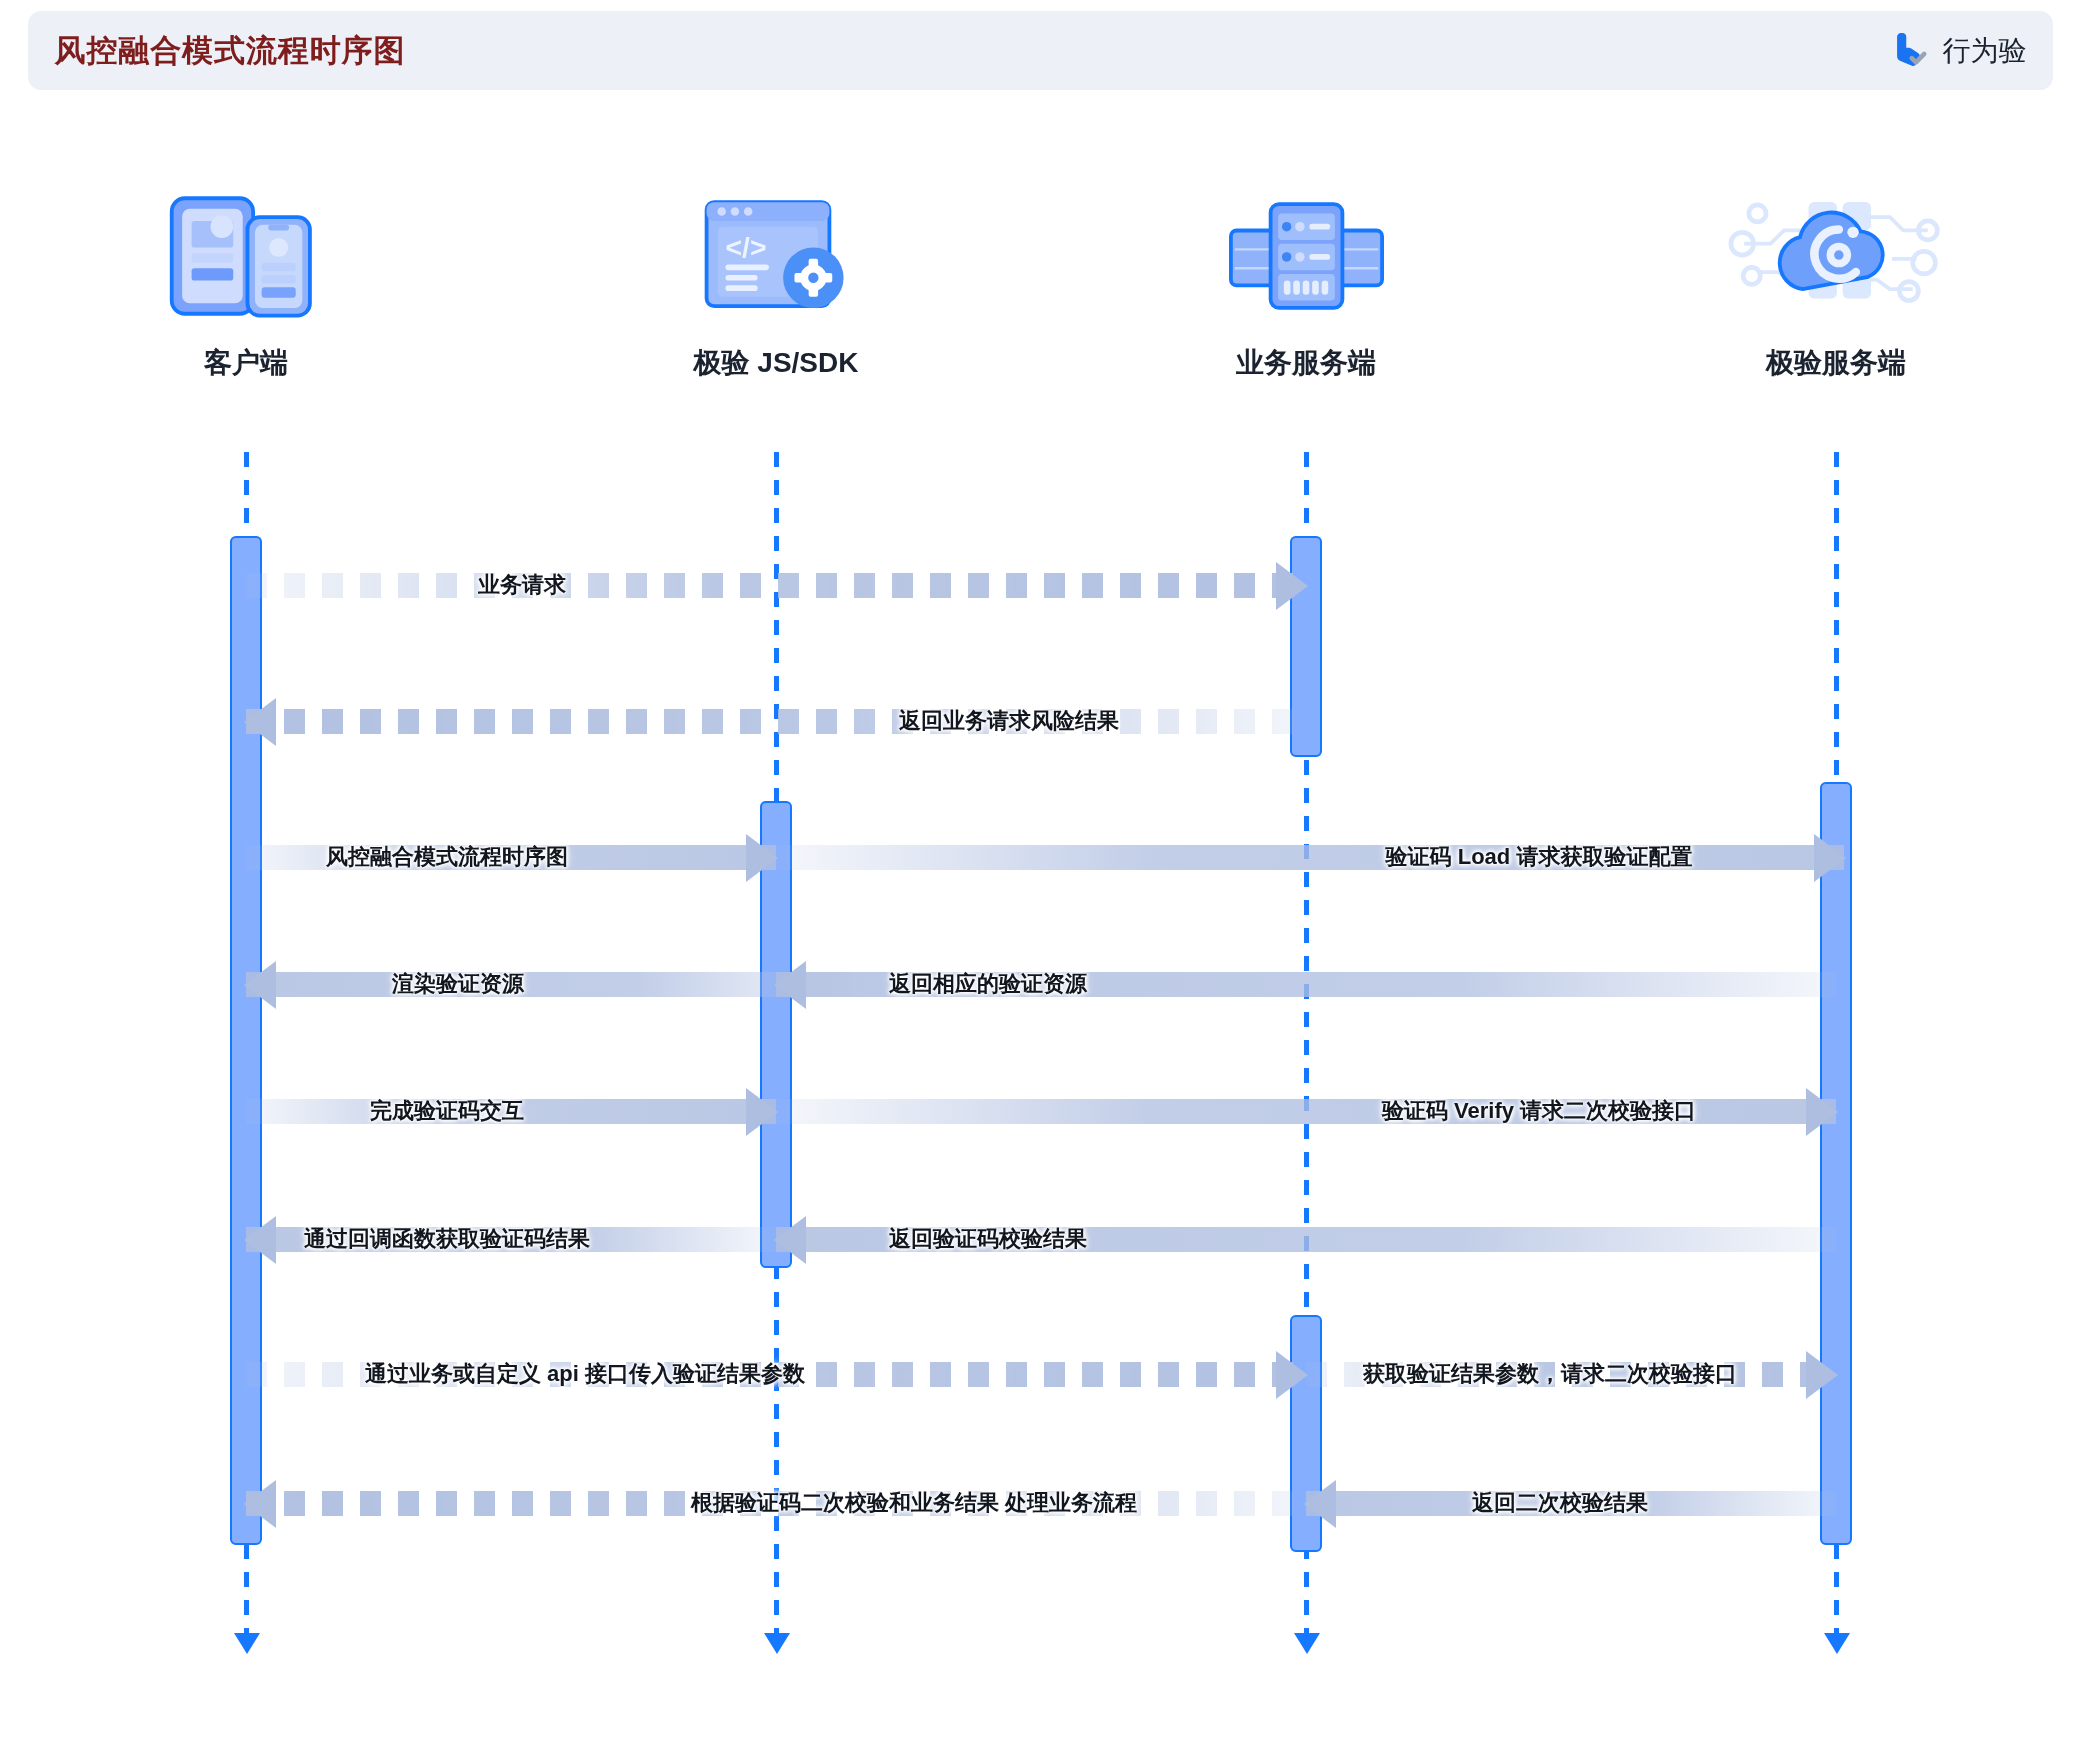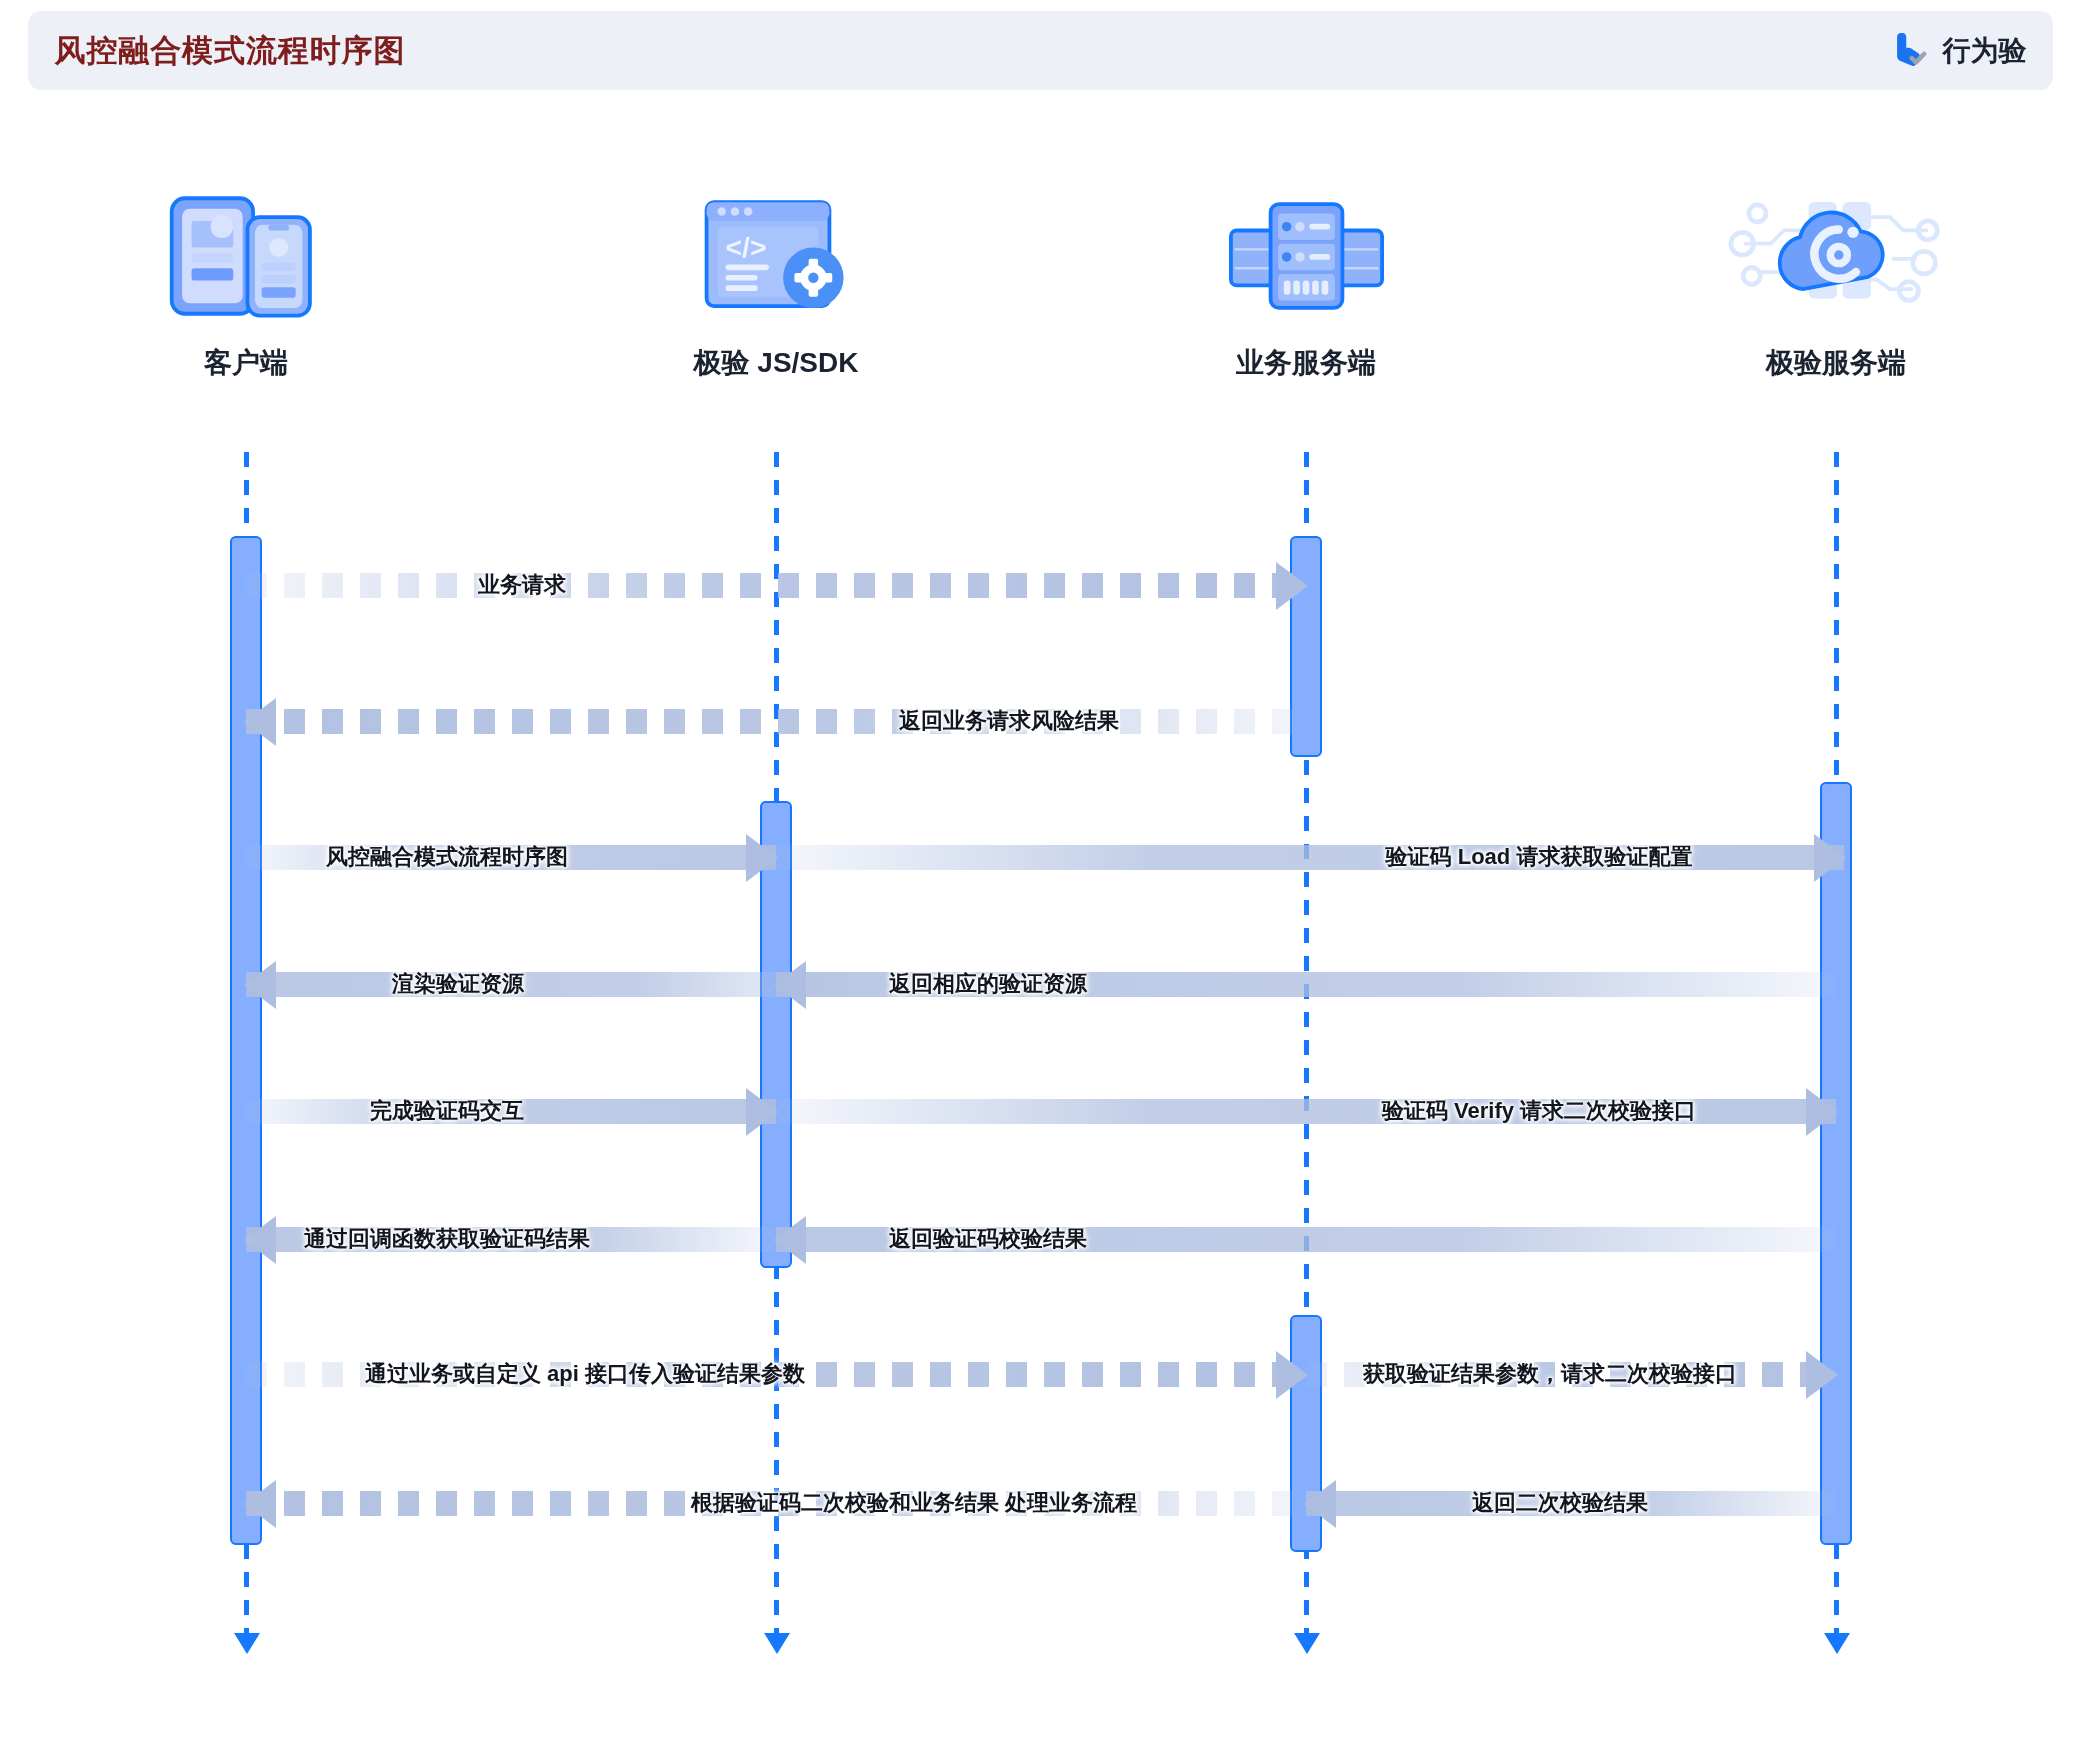--- a/index.html
+++ b/index.html
@@ -18,21 +18,21 @@
   }
   .header-title{
     position:absolute;left:26.5px;top:50%;transform:translateY(-50%);
     font-size:31px;font-weight:bold;color:#7f1d1d;letter-spacing:0.9px;
     white-space:nowrap;
   }
   .brand{
     position:absolute;right:26.5px;top:50%;transform:translateY(-50%);
     display:flex;align-items:center;gap:11.4px;
   }
-  .brand-text{font-size:28px;font-weight:bold;color:#1b2330;white-space:nowrap;}
+  .brand-text{font-size:28px;font-weight:normal;color:#1b2330;white-space:nowrap;}
 
   
   .participant{position:absolute;width:284px;text-align:center;}
   .p-icon{height:142px;display:flex;align-items:center;justify-content:center;}
   .p-label{
     margin-top:17px;font-size:28px;font-weight:bold;color:#1b2330;
     white-space:nowrap;
   }
 
   

